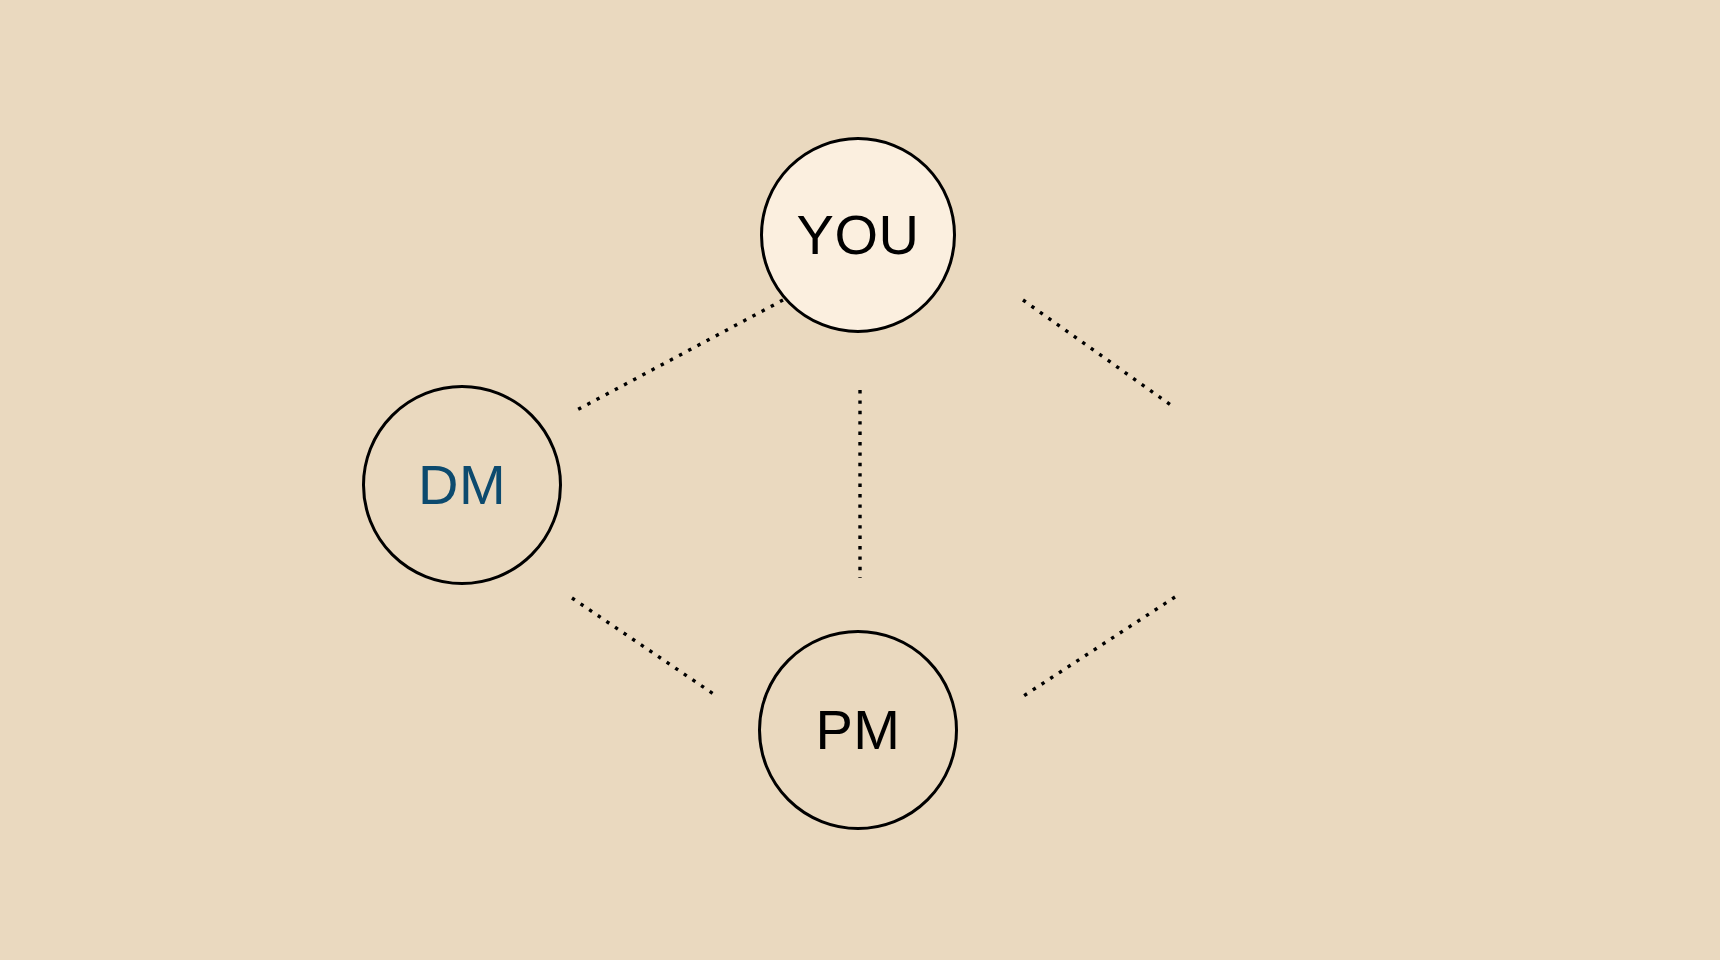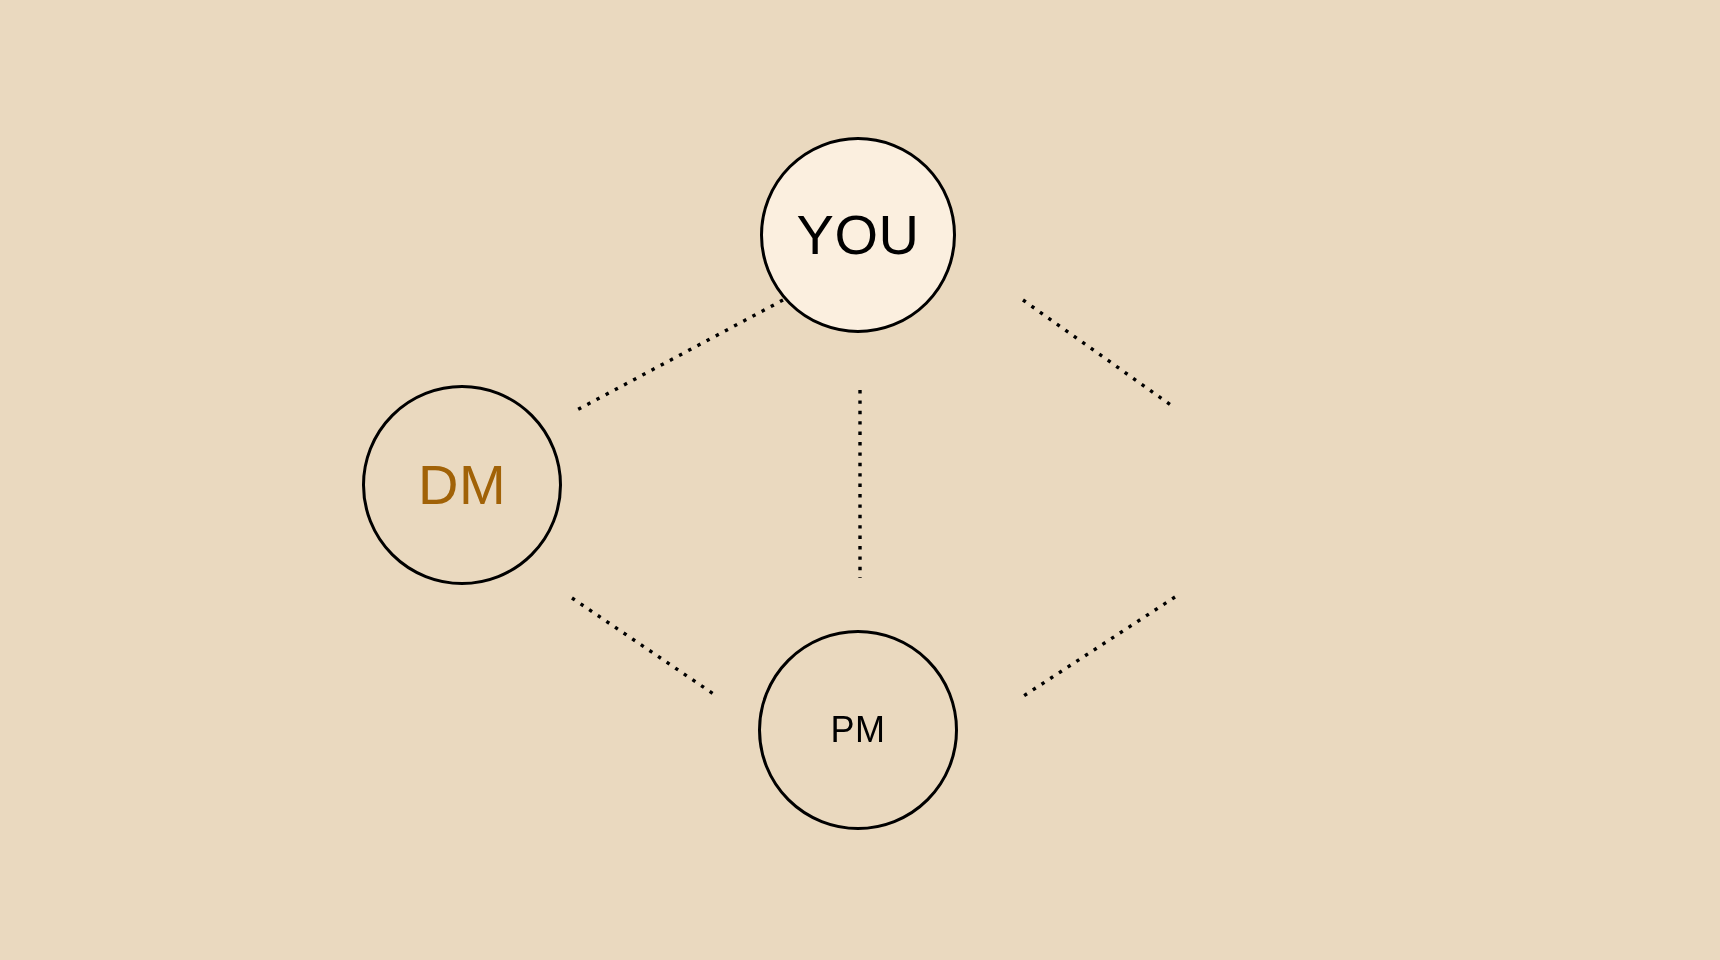--- a/index.html
+++ b/index.html
@@ -63,20 +63,20 @@
         <line x1="572" y1="598" x2="718" y2="697" stroke="#000000" stroke-width="3.4" stroke-linecap="butt" stroke-dasharray="3.4 7"></line>
         <line x1="1175" y1="597" x2="1022" y2="697" stroke="#000000" stroke-width="3.4" stroke-linecap="butt" stroke-dasharray="3.4 7"></line>
       </g>
   </svg>
 
   <div id="node-layer">
       <div class="node" style="left: 760px; top: 137px; width: 196px; height: 196px; background: rgb(251, 239, 223); border: 3px solid rgb(0, 0, 0);">
         <span class="node-label" style="color: rgb(0, 0, 0); font-size: 56px;">YOU</span>
       </div>
       <div class="node" style="left: 362px; top: 385px; width: 200px; height: 200px; background: transparent; border: 3px solid rgb(0, 0, 0);">
-        <span class="node-label" style="color: #a16207; font-size: 56px;">DM</span>
+        <span class="node-label" style="color: #0c4a6e; font-size: 56px;">DM</span>
       </div>
       <div class="node" style="left: 758px; top: 630px; width: 200px; height: 200px; background: transparent; border: 3px solid rgb(0, 0, 0);">
-        <span class="node-label" style="color: rgb(0, 0, 0); font-size: 36px; text-align: center;">PM</span>
+        <span class="node-label" style="color: rgb(0, 0, 0); font-size: 56px; text-align: center;">PM</span>
       </div>
     </div>
 
 </div>
 
 </body></html>

